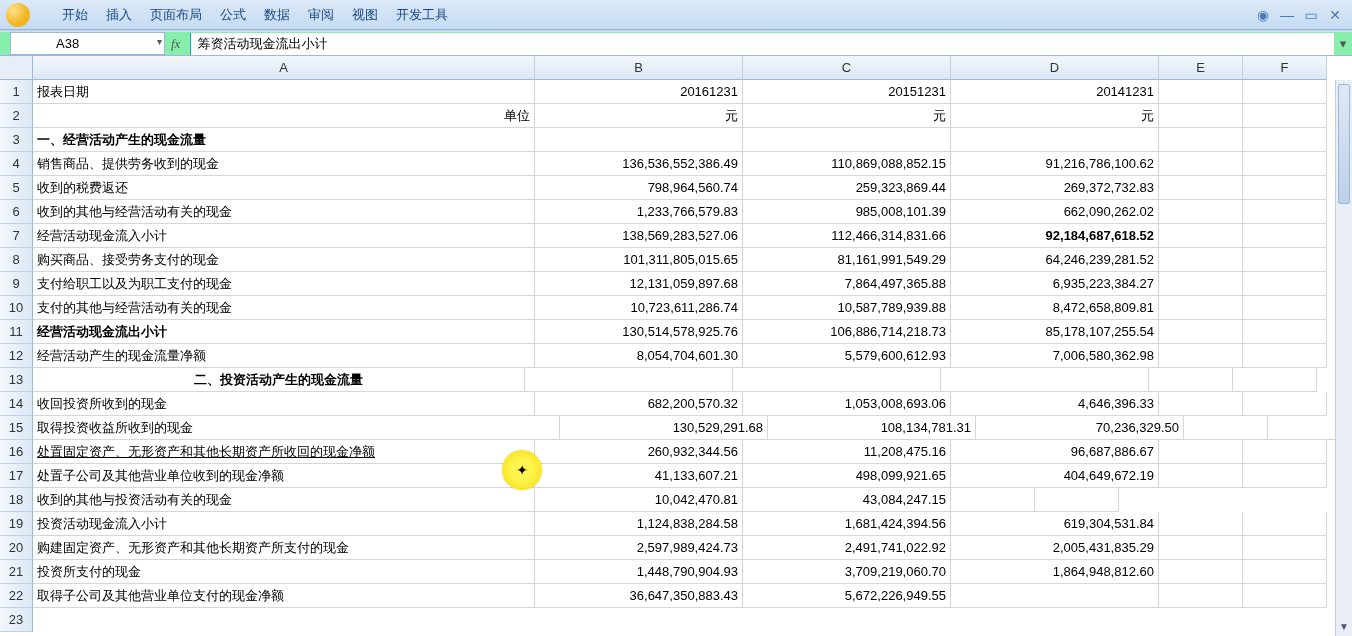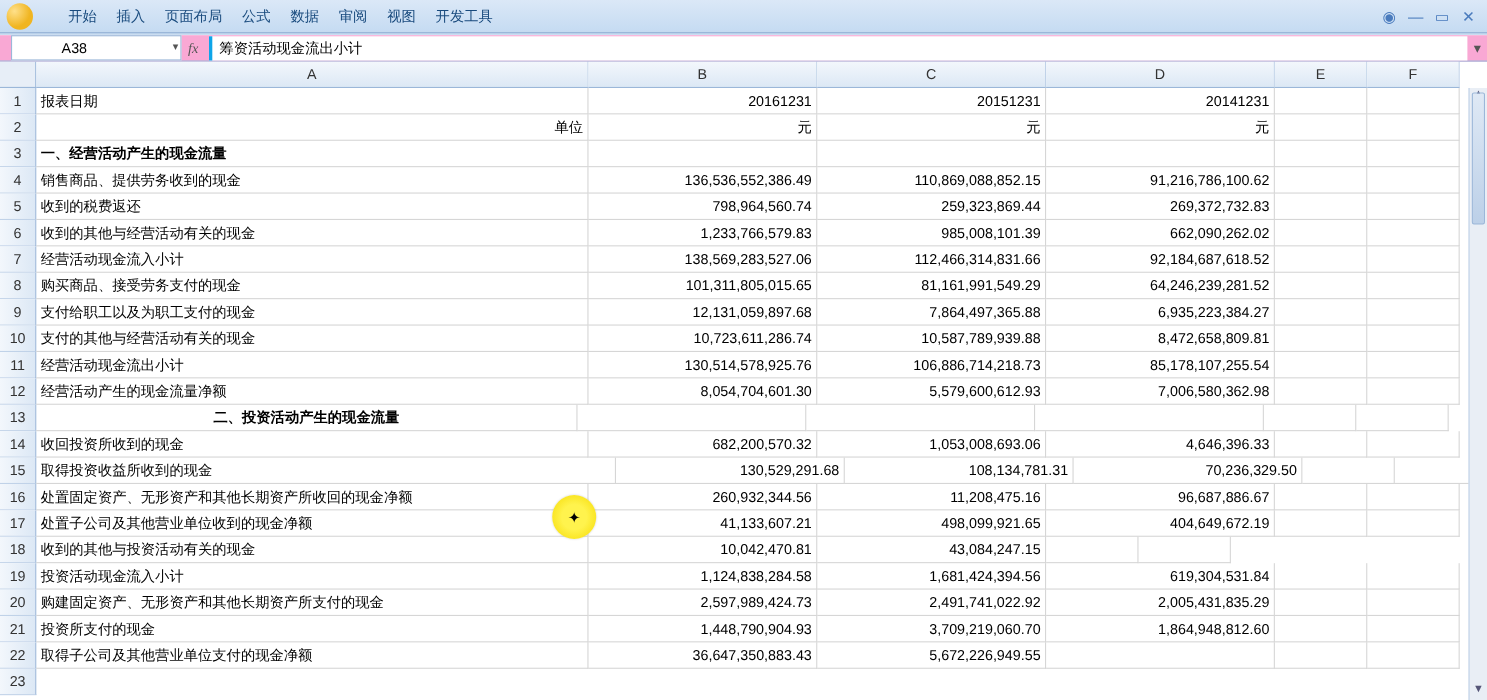--- a/index.html
+++ b/index.html
@@ -6,26 +6,26 @@
 body { font-family: "Microsoft YaHei", SimSun, Arial, sans-serif; font-size: 13px; background: #fff; overflow: hidden; }
 
 .ribbon-area { background: linear-gradient(#dbe8f7, #c5dbf2); border-bottom: 1px solid #9bb7d9; height: 30px; display: flex; align-items: center; padding-left: 6px; position: relative; }
 .logo { width: 24px; height: 24px; background: radial-gradient(circle at 30% 30%, #ffe08a, #f0b521 60%); border-radius: 50%; margin-right: 6px; display:flex;align-items:center;justify-content:center;font-size:10px;color:#fff;}
 .tabs { display: flex; gap: 18px; margin-left: 26px; }
 .tab { font-size: 13px; color: #184a7d; cursor: pointer; }
 .ribbon-right { position: absolute; right: 10px; display: flex; gap: 10px; align-items:center; }
 .ctrl-icon { width: 14px; height: 14px; color:#4a7bbd; font-size:14px; cursor:pointer; display:inline-flex; align-items:center; justify-content:center;}
 .sep-line { height: 2px; background: linear-gradient(#b0cae6,#d7e6f5); }
 
-.formula-bar { display: flex; align-items: center; height: 24px; border-bottom: 1px solid #9bb7d9; background:#f9a8d4; }
+.formula-bar { display: flex; align-items: center; height: 24px; border-bottom: 1px solid #9bb7d9; background:#86efac; }
 .name-box { width: 155px; padding-left: 45px; border-right: 1px solid #9bb7d9; height: 100%; display: flex; align-items: center; background:#fff; margin-left:10px; border:1px solid #9bb7d9; position:relative;}
 .name-dd { position:absolute; right:2px; top:3px; font-size:10px; color:#555;}
 .fx-area { display:flex; align-items:center; padding: 0 6px; gap:6px; }
 .fx-btn { font-style: italic; font-family: serif; color:#555; cursor:pointer; }
-.formula-input { flex:1; padding-left: 6px; border:none; outline:none; background:#fff; height:22px; font-size:13px; border-left:3px solid #0ea5e9; margin-left:4px;}
+.formula-input { flex:1; padding-left: 6px; border:none; outline:none; background:#fff; height:22px; font-size:13px; border-left:1px solid #0ea5e9; margin-left:4px;}
 .fb-end { width:18px; text-align:center; color:#555;}
 
 .grid-wrap { position:relative; height: 582px; overflow: hidden; }
 .corner { position:absolute; left:0; top:0; width:33px; height:24px; background:#e7eef7; border-right:1px solid #9bb7d9; border-bottom:1px solid #9bb7d9; }
 .col-headers { position:absolute; left:33px; top:0; height:24px; display:flex; }
 .col-header { background:linear-gradient(#f3f7fc,#dce8f5); border-right:1px solid #c0d2e8; border-bottom:1px solid #9bb7d9; text-align:center; line-height:24px; font-size:13px; color:#333; cursor:pointer;}
 .row-headers { position:absolute; left:0; top:24px; width:33px; }
 .row-header { height:24px; background:linear-gradient(to right,#f3f7fc,#dce8f5); border-bottom:1px solid #c0d2e8; border-right:1px solid #9bb7d9; text-align:center; line-height:24px; font-size:13px; color:#333; cursor:pointer;}
 .cells { position:absolute; left:33px; top:24px; }
 .cell-row { display:flex; height:24px; }
@@ -158,21 +158,21 @@
         <div class="cell ralign" style="width: 208px;">1,233,766,579.83</div>
         <div class="cell ralign" style="width: 208px;">985,008,101.39</div>
         <div class="cell ralign" style="width: 208px;">662,090,262.02</div>
         <div class="cell" style="width: 84px;"></div>
         <div class="cell" style="width: 84px;"></div>
       </div>
       <div class="cell-row">
         <div class="cell" style="width: 502px;">经营活动现金流入小计</div>
         <div class="cell ralign" style="width: 208px;">138,569,283,527.06</div>
         <div class="cell ralign" style="width: 208px;">112,466,314,831.66</div>
-        <div class="cell ralign" style="width: 208px;">92,184,687,618.52</div>
+        <div class="cell ralign" style="width: 208px; font-weight: bold;">92,184,687,618.52</div>
         <div class="cell" style="width: 84px;"></div>
         <div class="cell" style="width: 84px;"></div>
       </div>
       <div class="cell-row">
         <div class="cell" style="width: 502px;">购买商品、接受劳务支付的现金</div>
         <div class="cell ralign" style="width: 208px;">101,311,805,015.65</div>
         <div class="cell ralign" style="width: 208px;">81,161,991,549.29</div>
         <div class="cell ralign" style="width: 208px;">64,246,239,281.52</div>
         <div class="cell" style="width: 84px;"></div>
         <div class="cell" style="width: 84px;"></div>
@@ -187,21 +187,21 @@
       </div>
       <div class="cell-row">
         <div class="cell" style="width: 502px;">支付的其他与经营活动有关的现金</div>
         <div class="cell ralign" style="width: 208px;">10,723,611,286.74</div>
         <div class="cell ralign" style="width: 208px;">10,587,789,939.88</div>
         <div class="cell ralign" style="width: 208px;">8,472,658,809.81</div>
         <div class="cell" style="width: 84px;"></div>
         <div class="cell" style="width: 84px;"></div>
       </div>
       <div class="cell-row">
-        <div class="cell" style="width: 502px;">经营活动现金流出小计</div>
+        <div class="cell" style="width: 502px; font-weight: bold;">经营活动现金流出小计</div>
         <div class="cell ralign" style="width: 208px;">130,514,578,925.76</div>
         <div class="cell ralign" style="width: 208px;">106,886,714,218.73</div>
         <div class="cell ralign" style="width: 208px;">85,178,107,255.54</div>
         <div class="cell" style="width: 84px;"></div>
         <div class="cell" style="width: 84px;"></div>
       </div>
       <div class="cell-row">
         <div class="cell" style="width: 502px;">经营活动产生的现金流量净额</div>
         <div class="cell ralign" style="width: 208px;">8,054,704,601.30</div>
         <div class="cell ralign" style="width: 208px;">5,579,600,612.93</div>
@@ -227,21 +227,21 @@
       </div>
       <div class="cell-row">
         <div class="cell" style="width: 527px;">取得投资收益所收到的现金</div>
         <div class="cell ralign" style="width: 208px;">130,529,291.68</div>
         <div class="cell ralign" style="width: 208px;">108,134,781.31</div>
         <div class="cell ralign" style="width: 208px;">70,236,329.50</div>
         <div class="cell" style="width: 84px;"></div>
         <div class="cell" style="width: 84px;"></div>
       </div>
       <div class="cell-row">
-        <div class="cell" style="width: 502px;">处置固定资产、无形资产和其他长期资产所收回的现金净额</div>
+        <div class="cell" style="width: 502px; text-decoration: underline;">处置固定资产、无形资产和其他长期资产所收回的现金净额</div>
         <div class="cell ralign" style="width: 208px;">260,932,344.56</div>
         <div class="cell ralign" style="width: 208px;">11,208,475.16</div>
         <div class="cell ralign" style="width: 208px;">96,687,886.67</div>
         <div class="cell" style="width: 84px;"></div>
         <div class="cell" style="width: 84px;"></div>
       </div>
       <div class="cell-row">
         <div class="cell" style="width: 502px;">处置子公司及其他营业单位收到的现金净额</div>
         <div class="cell ralign" style="width: 208px;">41,133,607.21</div>
         <div class="cell ralign" style="width: 208px;">498,099,921.65</div>

